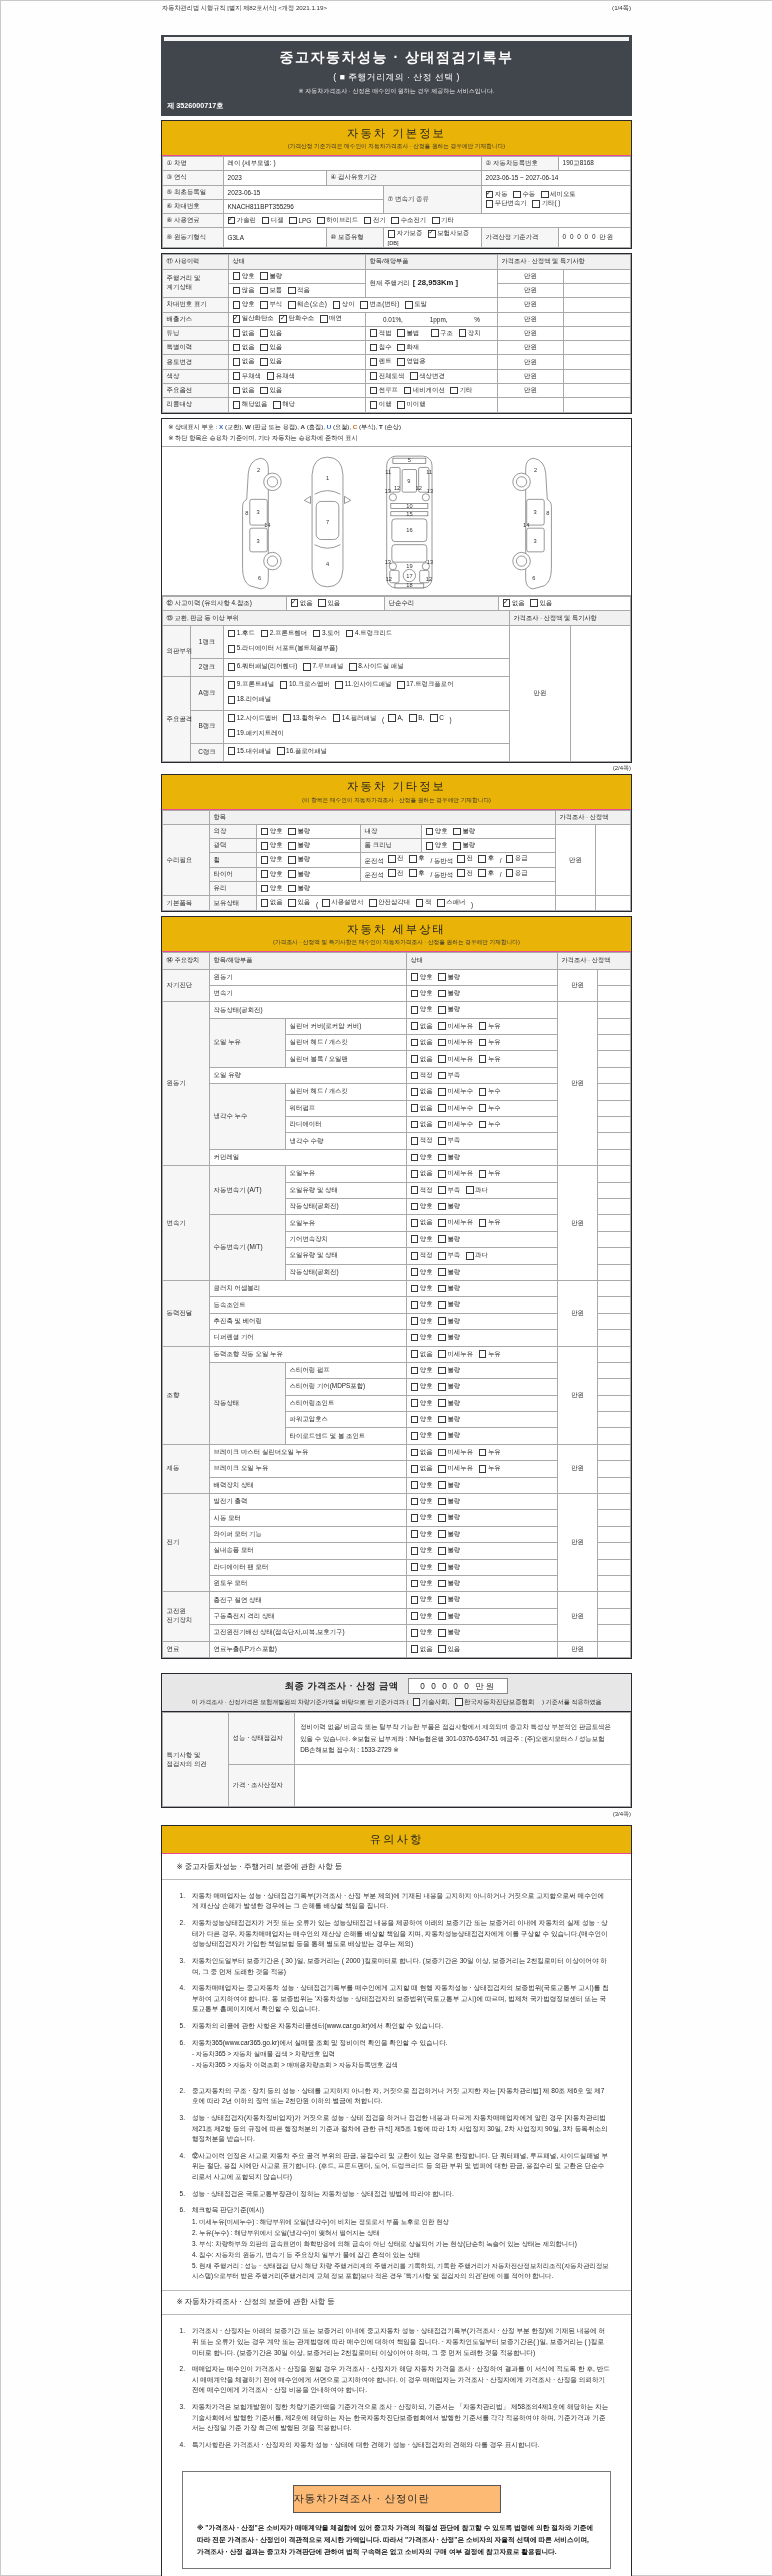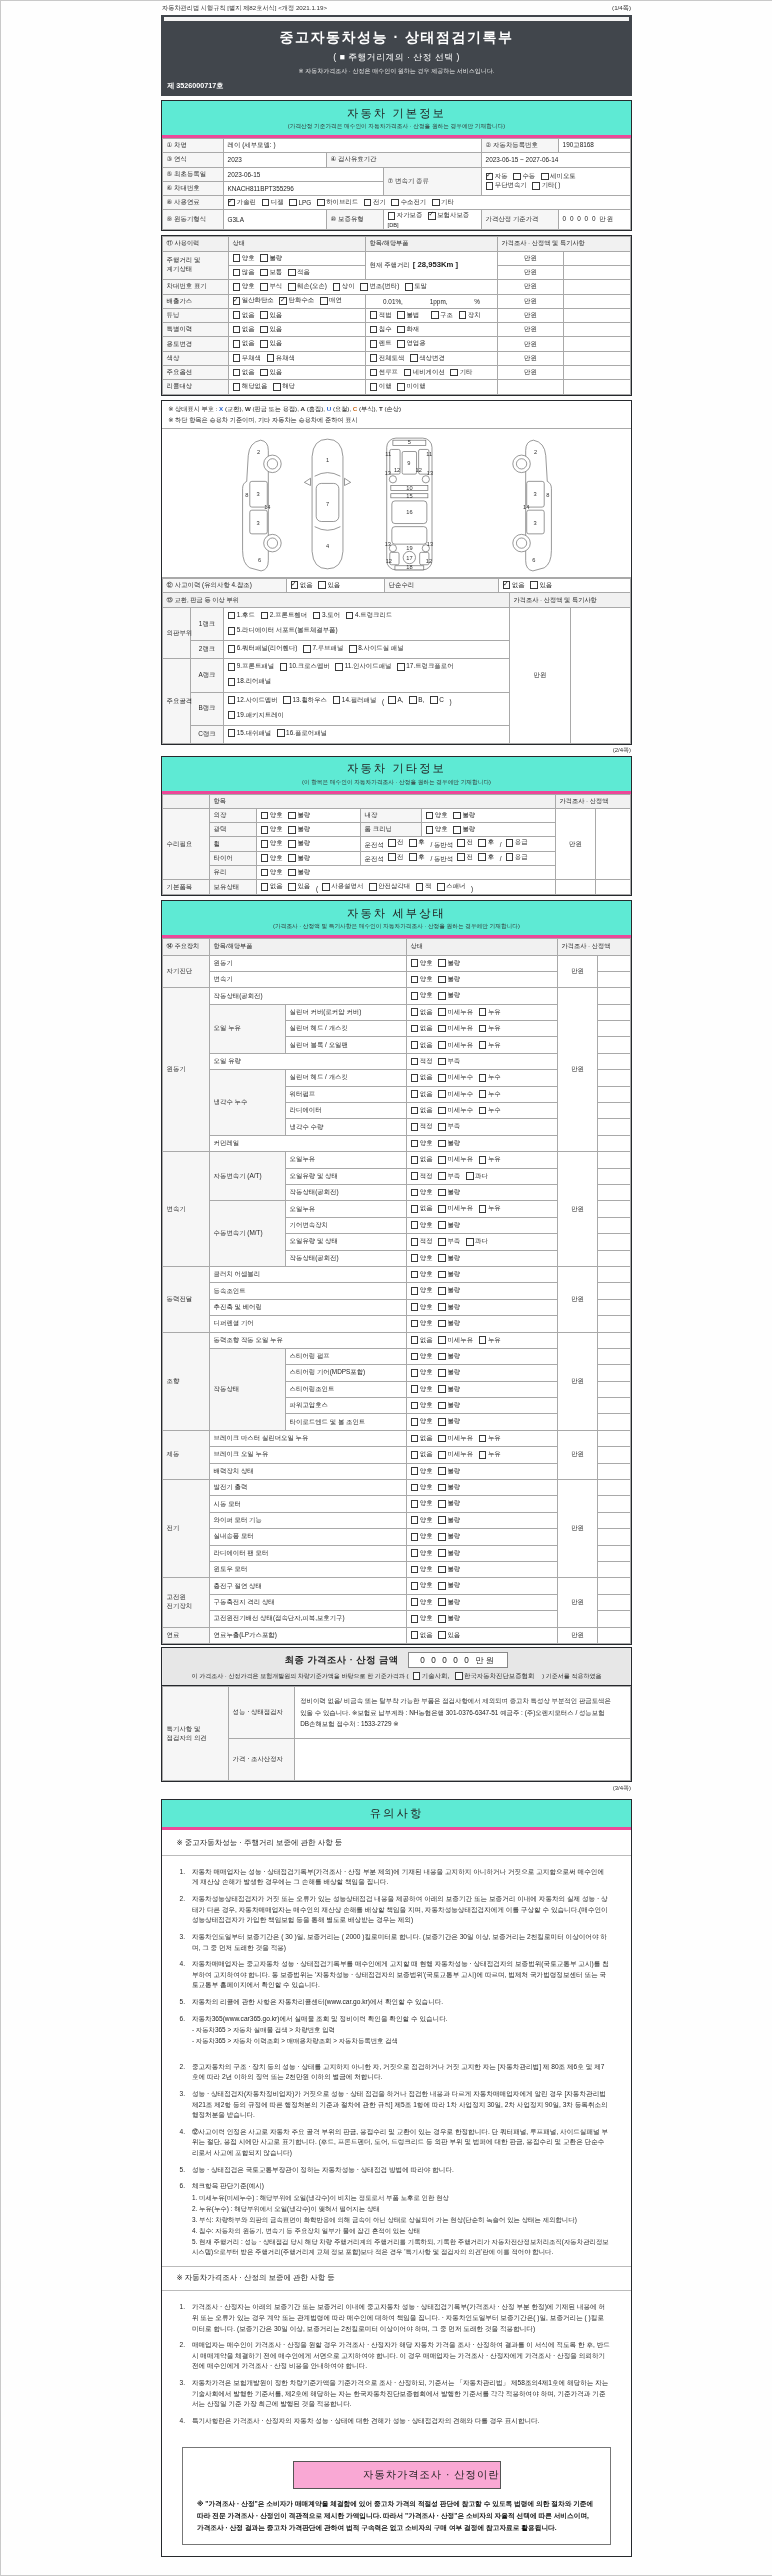--- a/index.html
+++ b/index.html
@@ -3,29 +3,29 @@
 <meta charset="utf-8">
 <style>
   html,body{margin:0;padding:0;}
   body{width:773px;height:2576px;position:relative;background:#fefefe;overflow:hidden;
        font-family:"Liberation Sans","DejaVu Sans",sans-serif;color:#222;}
   .frame{position:absolute;inset:0;border:0.5px solid #c9c9c9;pointer-events:none;}
   .doc{position:absolute;left:161px;top:0;width:471px;}
   .pageline{display:flex;justify-content:space-between;font-size:6.2px;color:#333;padding:4.1px 1px 2.1px;}
   .marker{text-align:right;font-size:6px;color:#333;padding:1.5px 1px 2.1px;}
   
-  .darkhead{background:#41464c;color:#fff;padding:2.1px 0 4.6px;}
+  .darkhead{background:#41464c;color:#fff;padding:2.1px 0 4.6px;margin-top:20px;}
   .dh-bar{height:3.6px;background:#f4f4f4;margin:0 2.6px 8.2px;}
   .dh-title{text-align:center;font-size:14px;letter-spacing:1.5px;font-weight:bold;}
   .dh-sub{text-align:center;font-size:8.8px;margin-top:4.6px;letter-spacing:0.5px;}
   .dh-note{text-align:center;font-size:6px;margin-top:3.1px;color:#eaeaea;}
   .dh-no{font-size:7.2px;font-weight:bold;margin:5.2px 0 0 6.2px;}
   
   .sec{border:1.5px solid #26292d;margin-top:4.6px;background:#fff;}
-  .sec-head{background:#5eead4;text-align:center;padding:4.6px 0 4.1px;border-bottom:3px solid #ec4899;}
+  .sec-head{background:#eab308;text-align:center;padding:4.6px 0 4.1px;border-bottom:1px solid #ec4899;}
   .sec-title{font-size:11.3px;letter-spacing:2.1px;}
   .sec-note{font-size:5.7px;margin-top:2.1px;color:#333;}
   table{width:100%;border-collapse:collapse;table-layout:fixed;}
   td{border:0.5px solid #a9a9a9;padding:1px 3.6px;font-size:6.4px;height:11.3px;vertical-align:middle;word-break:keep-all;}
   td.lbl{background:#f6f6f6;}
   td.ch{background:#f1f1f1;font-size:6.2px;}
   td.price{text-align:center;color:#222;}
   td.extra{background:#fff;}
   .cb{display:inline-block;width:5.7px;height:5.7px;border:0.8px solid #3a3a3a;background:#fff;
       vertical-align:-0.5px;margin-right:1.5px;position:relative;flex:none;}
@@ -36,34 +36,34 @@
   .em-vals{display:flex;justify-content:space-around;}
   .mileage-big{font-size:7.7px;font-weight:bold;margin-left:3.1px;}
   .gap-split{display:flex;justify-content:space-between;padding-right:7.2px;}
   
   .legend-row{border-bottom:0.5px solid #a9a9a9;padding:3.1px 6.2px;font-size:6.2px;line-height:1.7;}
   .diagram-wrap{display:flex;justify-content:center;padding:4.1px 0 3.1px;border-bottom:0.5px solid #a9a9a9;}
   
   .dtable td{height:13.4px;}
   .dtable td.dev{text-align:left;}
   
-  .final-band{border:1.5px solid #26292d;margin-top:2px;background:#e7e7e7;padding:4.1px 0 4.6px;text-align:center;}
+  .final-band{border:1.5px solid #26292d;margin-top:14px;background:#e7e7e7;padding:4.1px 0 4.6px;text-align:center;}
   .fp-line1{font-size:9.3px;font-weight:bold;letter-spacing:0.5px;display:flex;align-items:center;justify-content:center;gap:9.3px;}
   .fp-value{background:#fff;border:0.5px solid #888;padding:1.5px 11.3px;font-size:8.2px;letter-spacing:2.1px;font-weight:normal;}
   .fp-line2{font-size:6px;margin-top:3.6px;display:flex;align-items:center;justify-content:center;gap:2.1px;}
   
   .notice-body{padding:1px 0 7.2px;}
   .n-sub-head{font-size:7.5px;padding:6.7px 14.4px;border-bottom:0.5px solid #bbb;}
   .n-list{padding:5.2px 20.6px 3.1px 17.5px;}
   .n-item{position:relative;padding-left:12.4px;margin:6.2px 0;font-size:6.6px;line-height:1.6;}
   .n-num{position:absolute;left:0;}
   .n-sub{margin-top:1px;font-size:6.4px;line-height:1.55;}
   .price-box{border:0.8px solid #777;margin:11.3px 19.6px 4.1px;padding-bottom:10.3px;}
-  .pb-title{width:206px;margin:13.4px auto 9.3px;border:0.8px solid #555;text-align:right;
-            padding:5.7px 0;font-size:10.3px;letter-spacing:1px;background:#f9a8d4;}
+  .pb-title{width:206px;margin:13.4px auto 9.3px;border:0.8px solid #555;text-align:left;
+            padding:5.7px 0;font-size:10.3px;letter-spacing:1px;background:#fdba74;}
   .pb-text{padding:0 14.4px;font-size:6.7px;line-height:1.75;font-weight:bold;color:#111;}
   svg text{font-family:"Liberation Sans","DejaVu Sans",sans-serif;}
 </style>
 </head>
 <body>
 
 <div class="frame"></div>
 
 <div class="doc">
 

